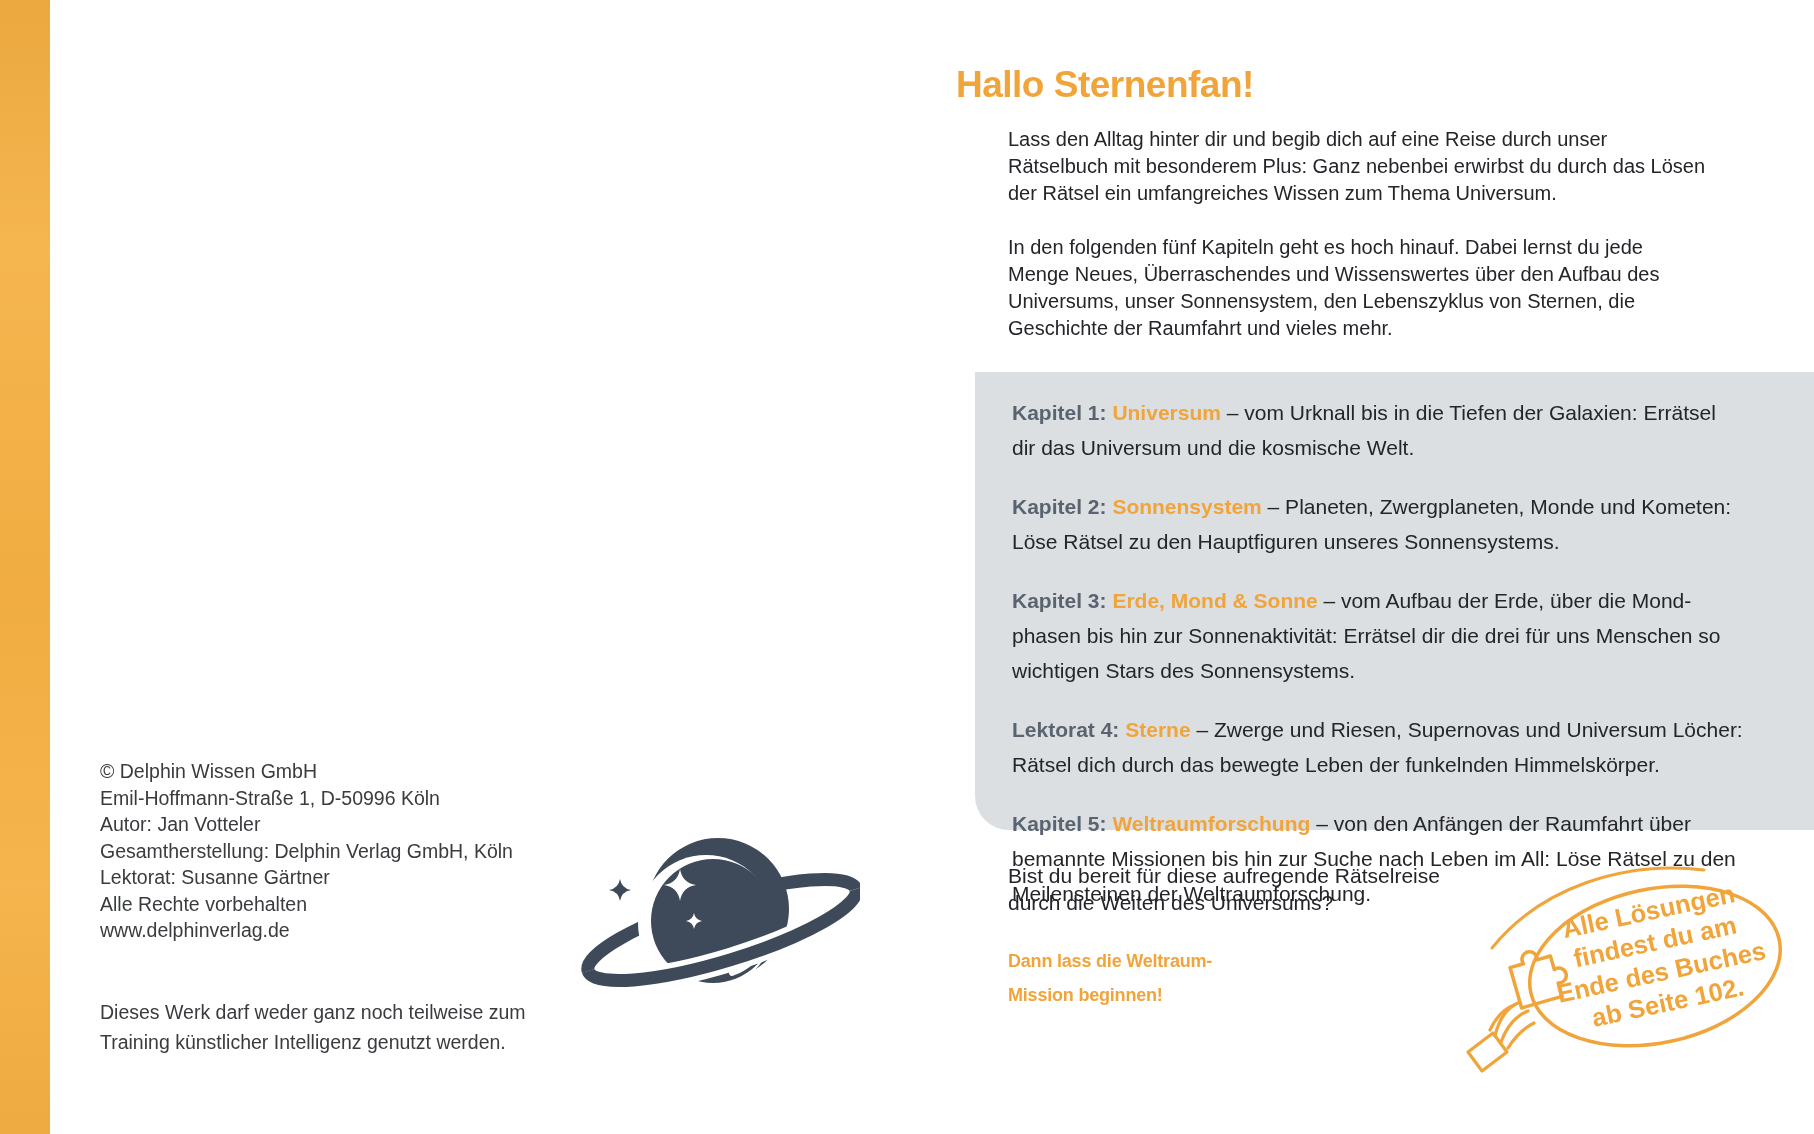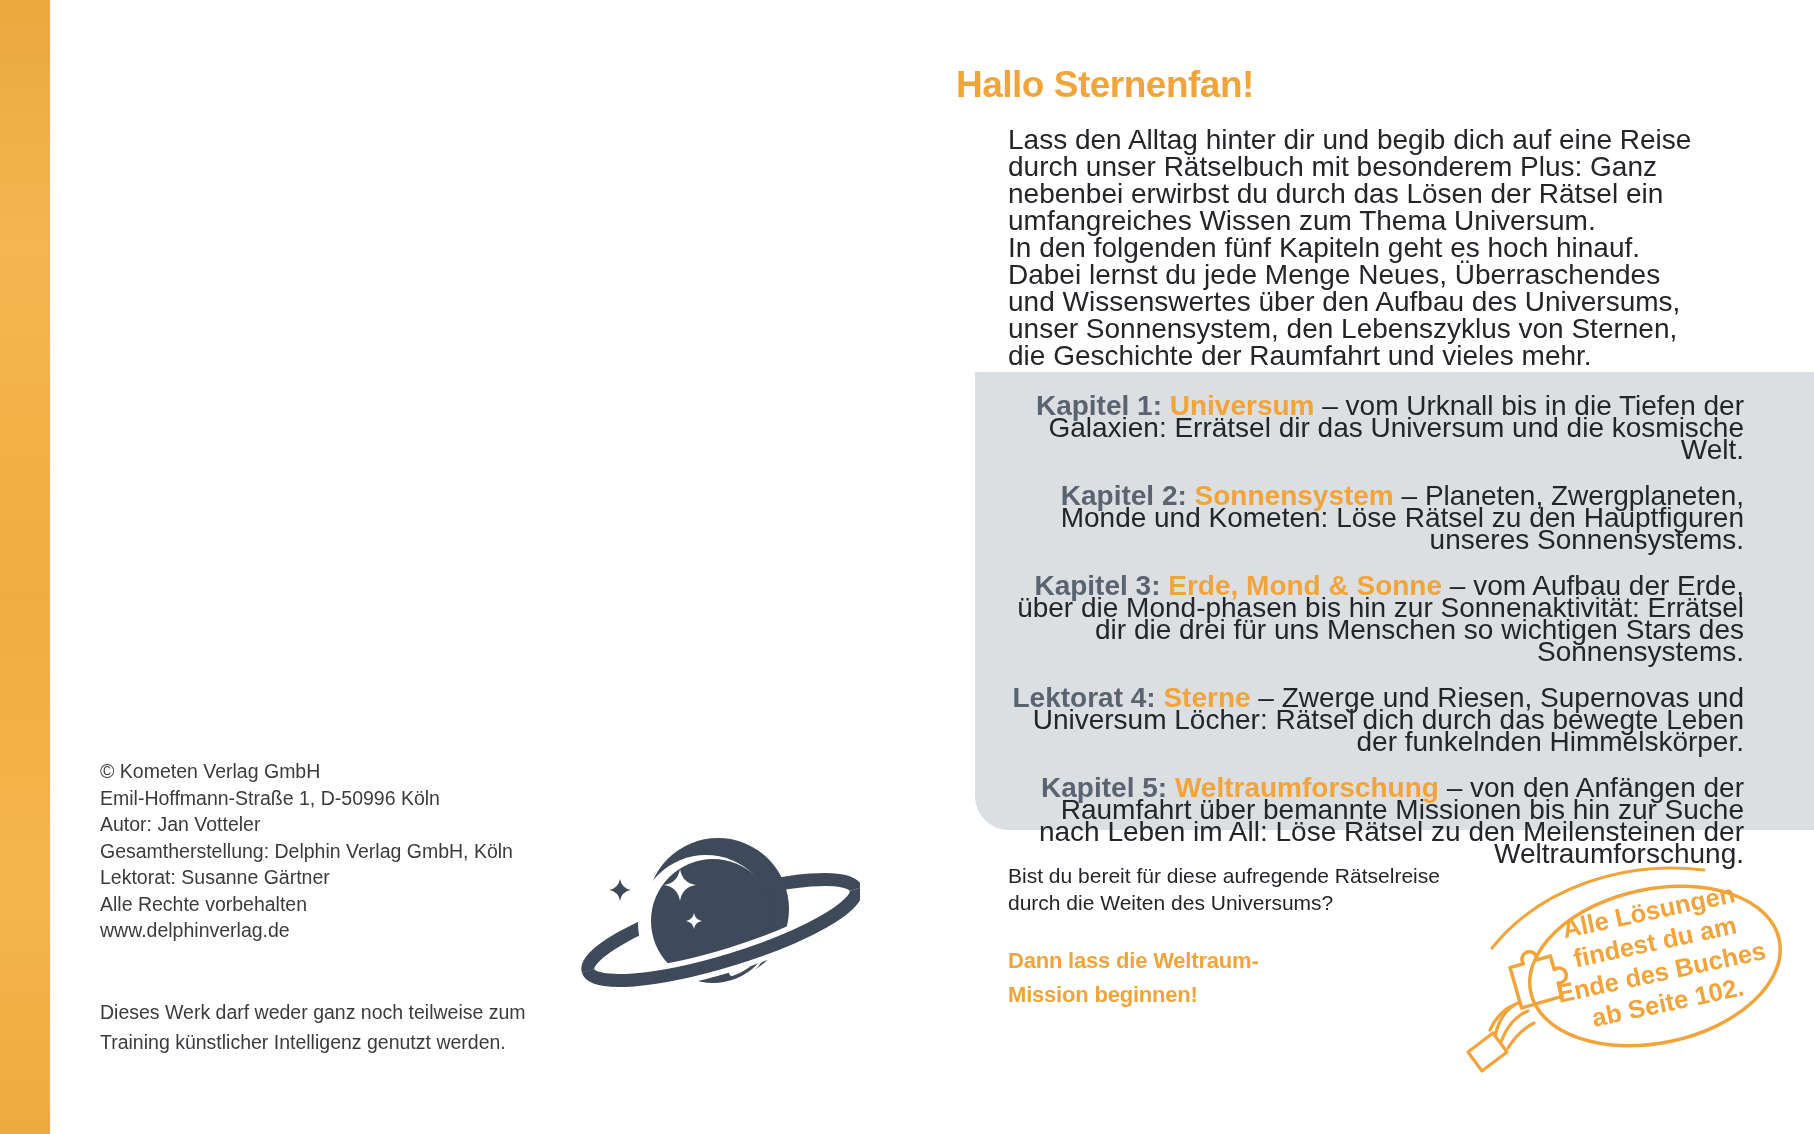--- a/index.html
+++ b/index.html
@@ -16,34 +16,34 @@
   .imprint{position:absolute;left:100px;top:758px;font-size:19.5px;line-height:26.5px;
            color:var(--imprint-gray,#3A3B3E);}
   .notice{position:absolute;left:100px;top:997px;font-size:19.5px;line-height:30px;
           color:var(--imprint-gray,#3A3B3E);}
 
   .saturn{position:absolute;left:570px;top:833px;width:290px;height:165px;}
 
   
   .headline{position:absolute;left:956px;top:64px;margin:0;font-size:37px;font-weight:bold;
             letter-spacing:-0.5px;color:var(--accent-orange,#F1A43A);}
-  .intro{position:absolute;left:1008px;width:700px;margin:0;font-size:28px;line-height:27px;
+  .intro{position:absolute;left:1008px;width:700px;margin:0;font-size:20px;line-height:27px;
          color:var(--text-dark,#242529);}
   .p1{top:126px}
   .p2{top:234px}
 
   .graybox{position:absolute;left:975px;right:0;top:372px;height:458px;box-sizing:border-box;
            background:var(--box-gray,#DBDFE1);border-radius:0 0 0 34px;padding:23px 70px 0 37px;}
-  .chapter{margin:0 0 24px 0;font-size:28px;line-height:22px;color:var(--text-dark,#242529);text-align:right;}
+  .chapter{margin:0 0 24px 0;font-size:21px;line-height:35px;color:var(--text-dark,#242529);}
   .ch-label{font-weight:bold;color:var(--label-slate,#5A6471);}
   .ch-topic{font-weight:bold;color:var(--accent-orange,#F1A43A);}
 
   .closing{position:absolute;left:1008px;top:862px;font-size:21px;line-height:27px;
            color:var(--text-dark,#242529);}
-  .cta{position:absolute;left:1008px;top:944px;font-size:22px;line-height:34px;font-weight:bold;
+  .cta{position:absolute;left:1008px;top:944px;font-size:18px;line-height:34px;font-weight:bold;
        letter-spacing:-0.2px;color:var(--accent-orange,#F1A43A);}
 
   .badge{position:absolute;left:1448px;top:854px;width:370px;height:245px;}
 
   
   .slate{fill:var(--planet-slate,#3E4A59);}
   .whitefill{fill:#ffffff;}
   .white-stroke{stroke:#ffffff;fill:none;}
   .slate-stroke{stroke:var(--planet-slate,#3E4A59);fill:none;}
   .orange-stroke{stroke:var(--accent-orange,#F1A43A);fill:none;}
@@ -51,21 +51,21 @@
      font-family:"Liberation Sans",sans-serif;text-anchor:middle;}
 </style>
 </head>
 <body>
 
 <div class="page">
 
   <div class="stripe"></div>
 
   <section class="imprint">
-    <div>© Kometen Verlag GmbH</div>
+    <div>© Delphin Wissen GmbH</div>
     <div>Emil-Hoffmann-Straße 1, D-50996 Köln</div>
     <div>Autor: Jan Votteler</div>
     <div>Gesamtherstellung: Delphin Verlag GmbH, Köln</div>
     <div>Lektorat: Susanne Gärtner</div>
     <div>Alle Rechte vorbehalten</div>
     <div>www.delphinverlag.de</div>
   </section>
 
   <section class="notice">
     <div>Dieses Werk darf weder ganz noch teilweise zum</div>

